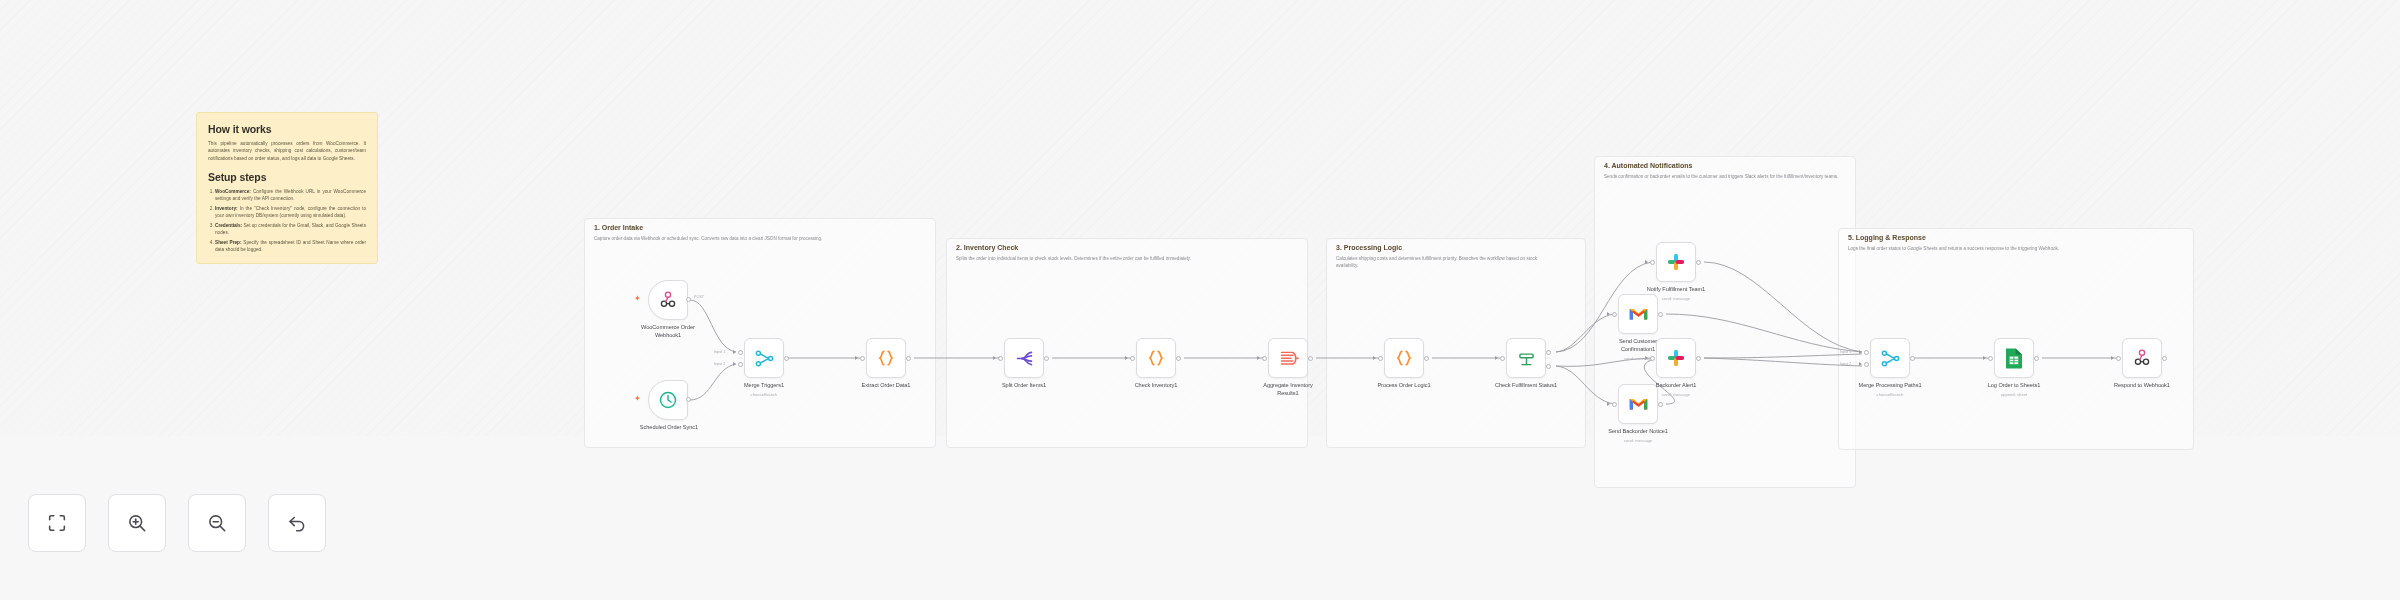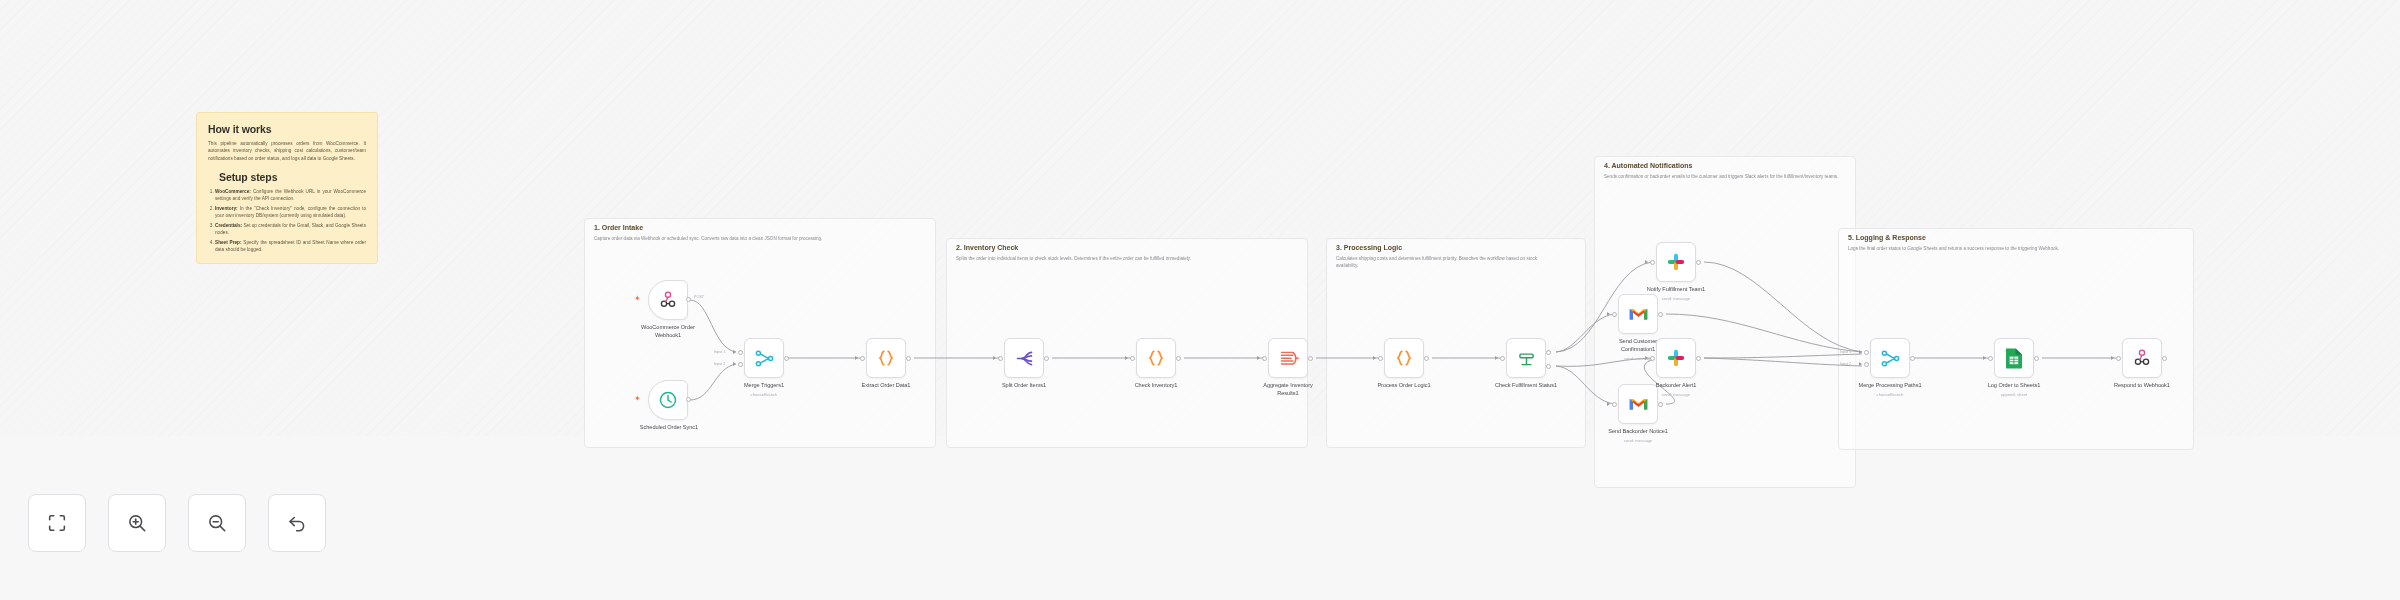--- a/index.html
+++ b/index.html
@@ -26,21 +26,21 @@
     border: 1px solid #f3e3ab;
     border-radius: 3px;
     padding: 10px 11px;
     color: #4a4330;
     overflow: hidden;
   }
   #sticky h3 {
     font-size: 10.5px; font-weight: bold; color: #33302a;
     margin-bottom: 5px; letter-spacing: -0.1px;
   }
-  #sticky h3.second { margin-top: 9px; margin-left: 11px; }
+  #sticky h3.second { margin-top: 9px; }
   #sticky p {
     font-size: 4.7px; line-height: 1.55; color: #5d5640;
     text-align: justify; margin-bottom: 2px;
   }
   #sticky ol { margin-left: 7px; }
   #sticky ol li {
     font-size: 4.7px; line-height: 1.55; color: #5d5640;
     margin-bottom: 2.5px; text-align: justify;
   }
   #sticky ol li b { color: #3d3a2e; }

